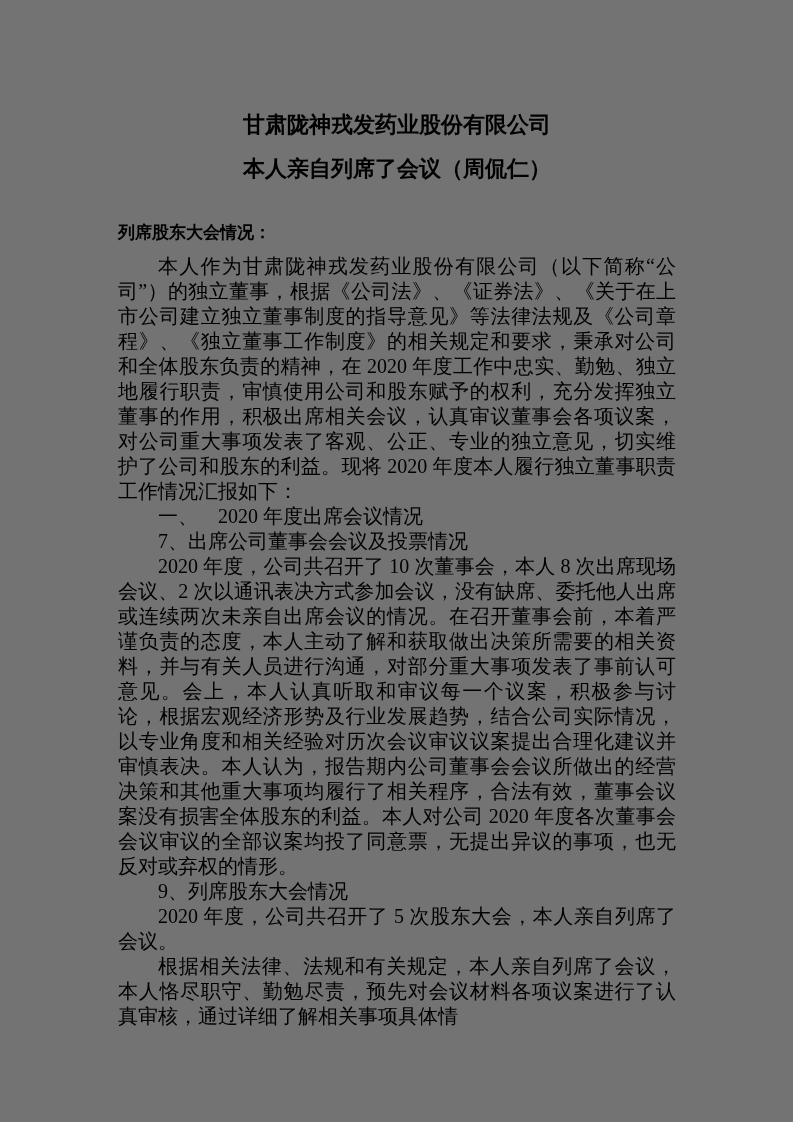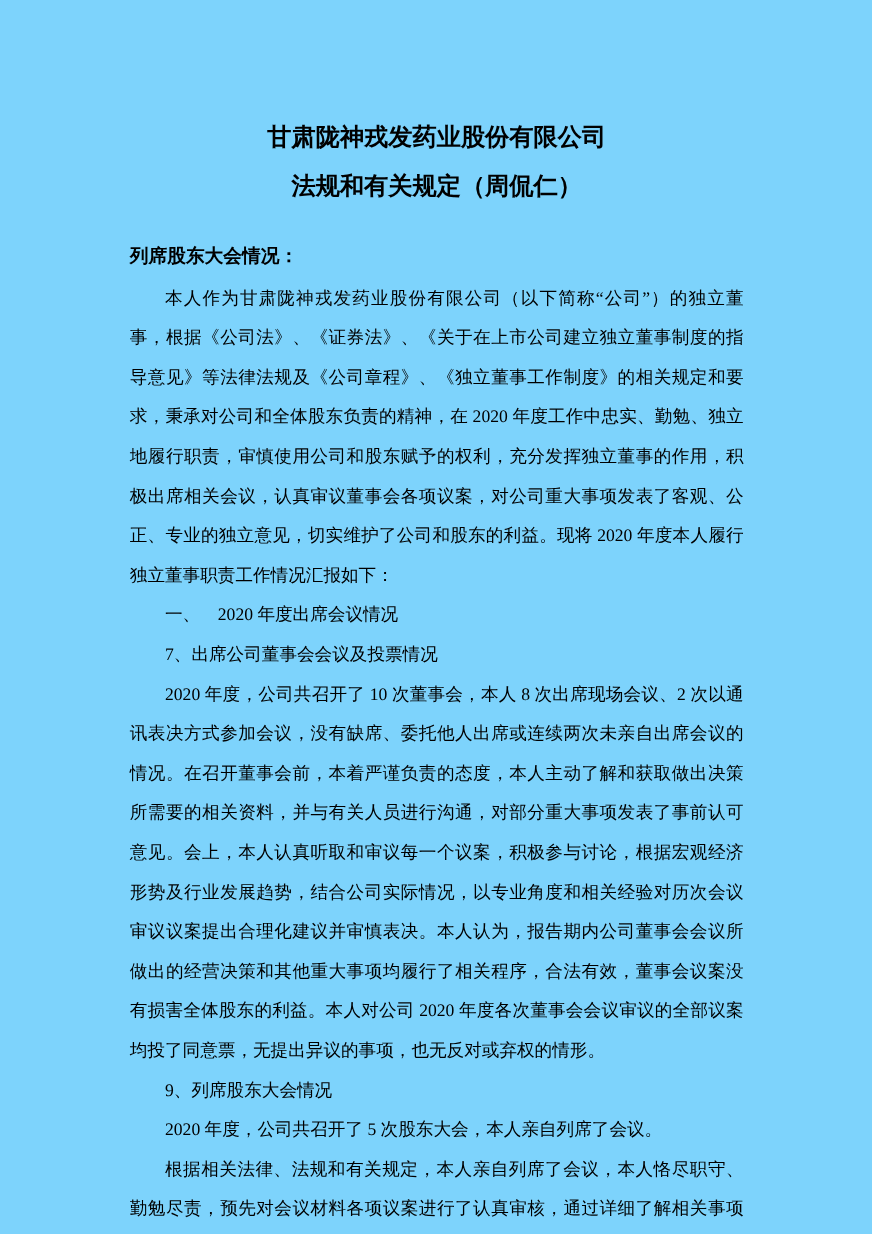--- a/index.html
+++ b/index.html
@@ -5,21 +5,21 @@
   html, body {
     margin: 0;
     padding: 0;
     background: #ffffff;
   }
   .page {
     position: relative;
     width: 793px;
     height: 1122px;
     margin: 0 auto;
-    background: #7dd3fc;
+    background: #737373;
     color: #000000;
     font-family: "Liberation Serif", serif;
     box-sizing: border-box;
     padding: 103px 117px 0 118px;
     overflow: hidden;
   }
   .title-block {
     margin-bottom: 26px;
   }
   .doc-title {
@@ -29,39 +29,39 @@
     line-height: 44px;
     white-space: nowrap;
   }
   .salutation {
     font-size: 17px;
     font-weight: bold;
     line-height: 31px;
     margin: 0 0 6px 0;
   }
   .para {
-    font-size: 16px;
-    line-height: 36px;
+    font-size: 20px;
+    line-height: 25px;
     margin: 0;
     text-indent: 2em;
     text-align: justify;
     white-space: pre-wrap;
   }
   .heading {
     font-weight: normal;
     text-align: left;
   }
 </style>
 </head>
 <body>
 
 <div class="page">
   <div class="title-block">
     <div class="doc-title">甘肃陇神戎发药业股份有限公司</div>
-    <div class="doc-title">法规和有关规定（周侃仁）</div>
+    <div class="doc-title">本人亲自列席了会议（周侃仁）</div>
   </div>
 
   <div class="salutation">列席股东大会情况：</div>
 
   <p class="para">本人作为甘肃陇神戎发药业股份有限公司（以下简称“公司”）的独立董事，根据《公司法》、《证券法》、《关于在上市公司建立独立董事制度的指导意见》等法律法规及《公司章程》、《独立董事工作制度》的相关规定和要求，秉承对公司和全体股东负责的精神，在 2020 年度工作中忠实、勤勉、独立地履行职责，审慎使用公司和股东赋予的权利，充分发挥独立董事的作用，积极出席相关会议，认真审议董事会各项议案，对公司重大事项发表了客观、公正、专业的独立意见，切实维护了公司和股东的利益。现将 2020 年度本人履行独立董事职责工作情况汇报如下：</p>
 
   <p class="para heading">一、　2020 年度出席会议情况</p>
 
   <p class="para">7、出席公司董事会会议及投票情况</p>
 

